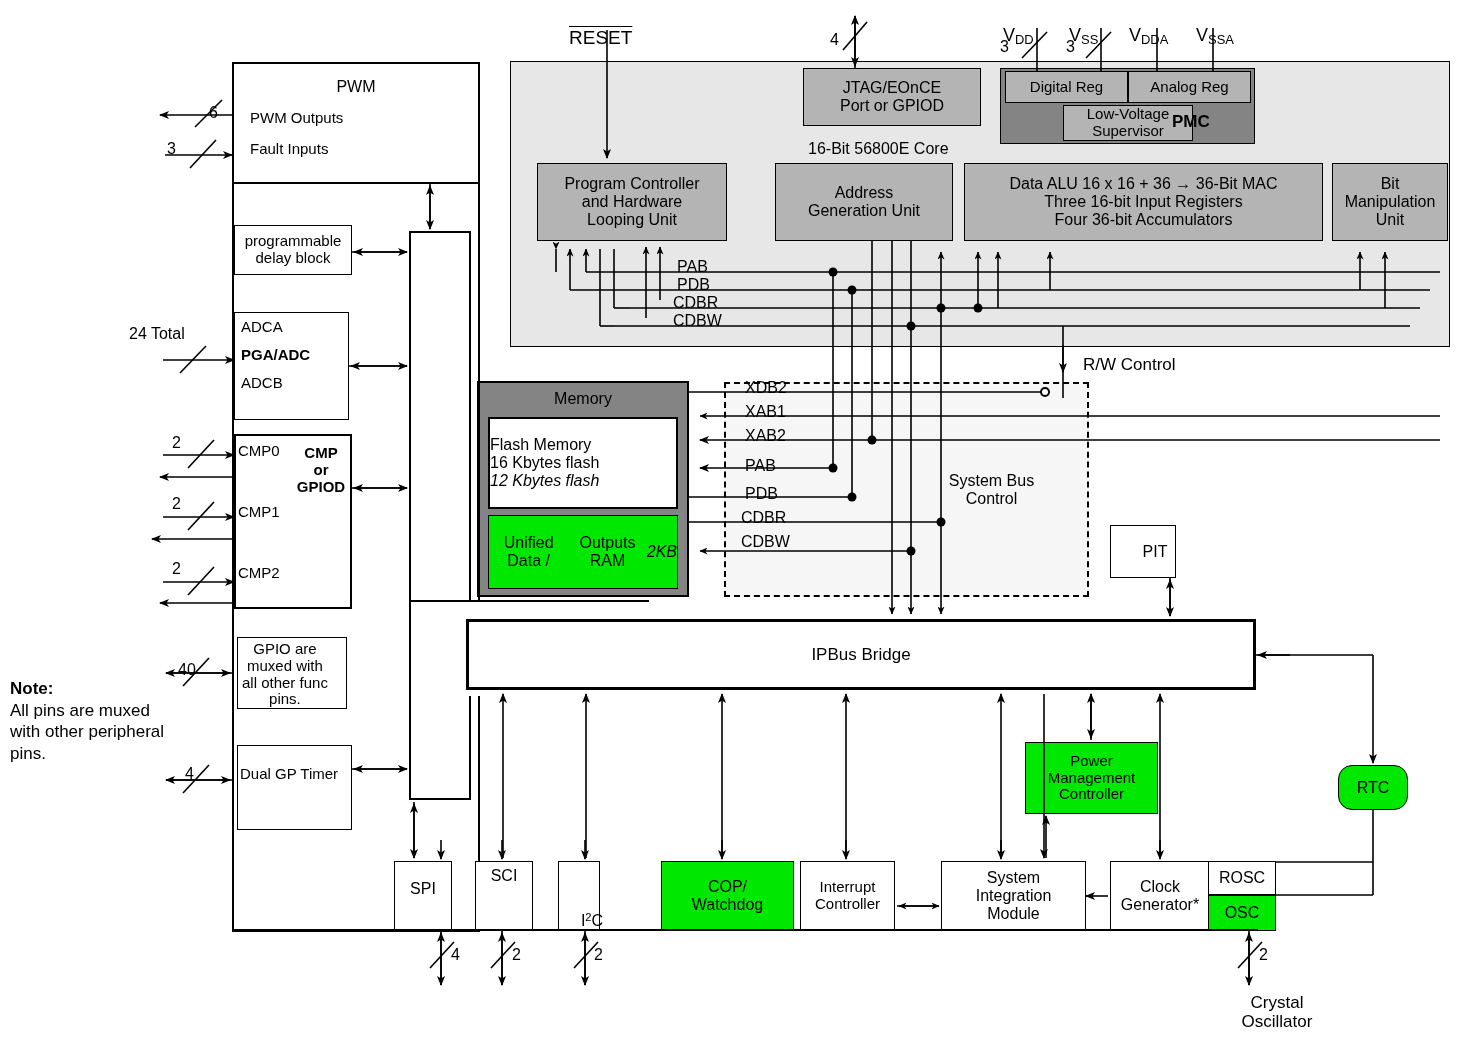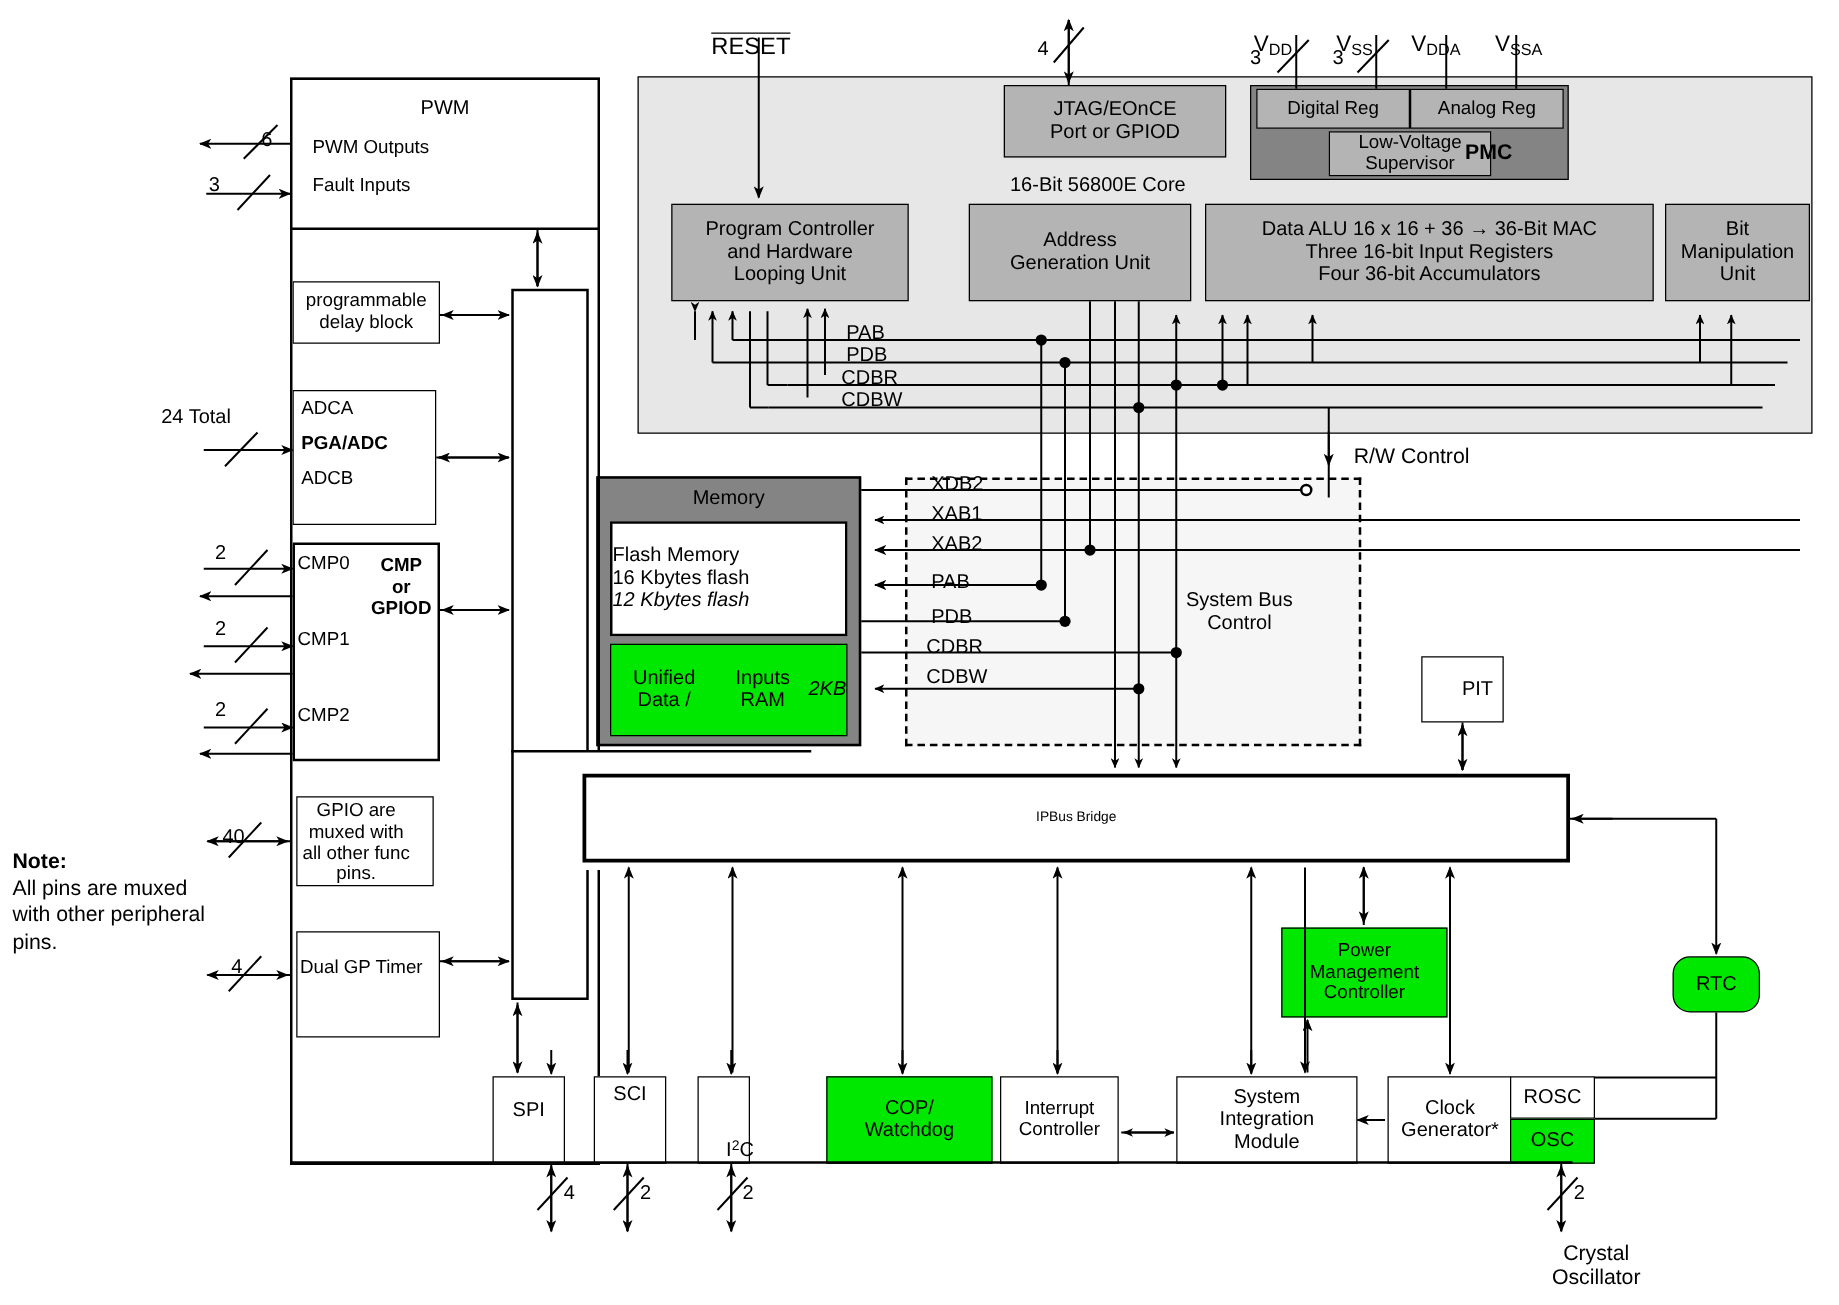--- a/index.html
+++ b/index.html
@@ -87,21 +87,21 @@
 
   <div class="blk graydark b2" style="left:477px;top:381px;width:212px;height:216px;"></div>
   <div class="lbl" style="left:477px;top:390px;width:212px;text-align:center;">Memory</div>
   <div class="blk white b2 topalign" style="left:488px;top:417px;width:190px;height:92px;flex-direction:column;justify-content:center;">
     <span>Flash Memory</span>
     <span>16 Kbytes flash</span>
     <span class="ital">12 Kbytes flash</span>
   </div>
   <div class="blk green b1" style="left:488px;top:515px;width:190px;height:74px;justify-content:center;">
     <span>Unified Data /</span>
-    <span>Inputs RAM</span>
+    <span>Outputs RAM</span>
     <span class="ital">2KB</span>
   </div>
 
   <div class="blk" style="left:724px;top:382px;width:365px;height:215px;border:2px dashed #000;background:#f6f6f6;
               align-items:center;justify-content:center;padding-left:170px;">System Bus
 Control</div>
 
   <div class="blk b2" style="left:232px;top:62px;width:248px;height:870px;background:transparent;border:2px solid #000;"></div>
 
   <div class="blk white b2 topalign leftalign" style="left:232px;top:62px;width:248px;height:122px;flex-direction:column;">
@@ -132,23 +132,23 @@
 muxed with
 all other func
 pins.</div>
 
   <div class="blk white b1 leftalign topalign" style="left:237px;top:745px;width:115px;height:85px;font-size:15px;padding-top:20px;padding-left:2px;">Dual GP Timer</div>
 
   <div class="blk white b2" style="left:409px;top:231px;width:62px;height:569px;"></div>
 
   <div class="blk white b2" style="left:409px;top:600px;width:240px;height:96px;border-top:2px solid #000;border-left:2px solid #000;border-right:none;border-bottom:none;background:#fff;"></div>
 
-  <div class="blk white b3" style="left:466px;top:619px;width:790px;height:71px;font-size:11px;">IPBus Bridge</div>
-
-  <div class="blk white b1" style="left:1137px;top:525px;width:66px;height:53px;padding-left:24px;">PIT</div>
+  <div class="blk white b3" style="left:466px;top:619px;width:790px;height:71px;font-size:17px;">IPBus Bridge</div>
+
+  <div class="blk white b1" style="left:1110px;top:525px;width:66px;height:53px;padding-left:24px;">PIT</div>
 
   <div class="blk green b1" style="left:1025px;top:742px;width:133px;height:72px;font-size:15px;">Power
 Management
 Controller</div>
 
   <div class="blk green b1" style="left:1338px;top:765px;width:70px;height:45px;border-radius:14px;">RTC</div>
 
   <div class="blk white b1" style="left:394px;top:861px;width:58px;height:70px;flex-direction:column;justify-content:flex-start;padding-top:18px;">SPI</div>
 
   <div class="blk white b1" style="left:475px;top:861px;width:58px;height:70px;flex-direction:column;justify-content:flex-start;padding-top:5px;">SCI</div>

